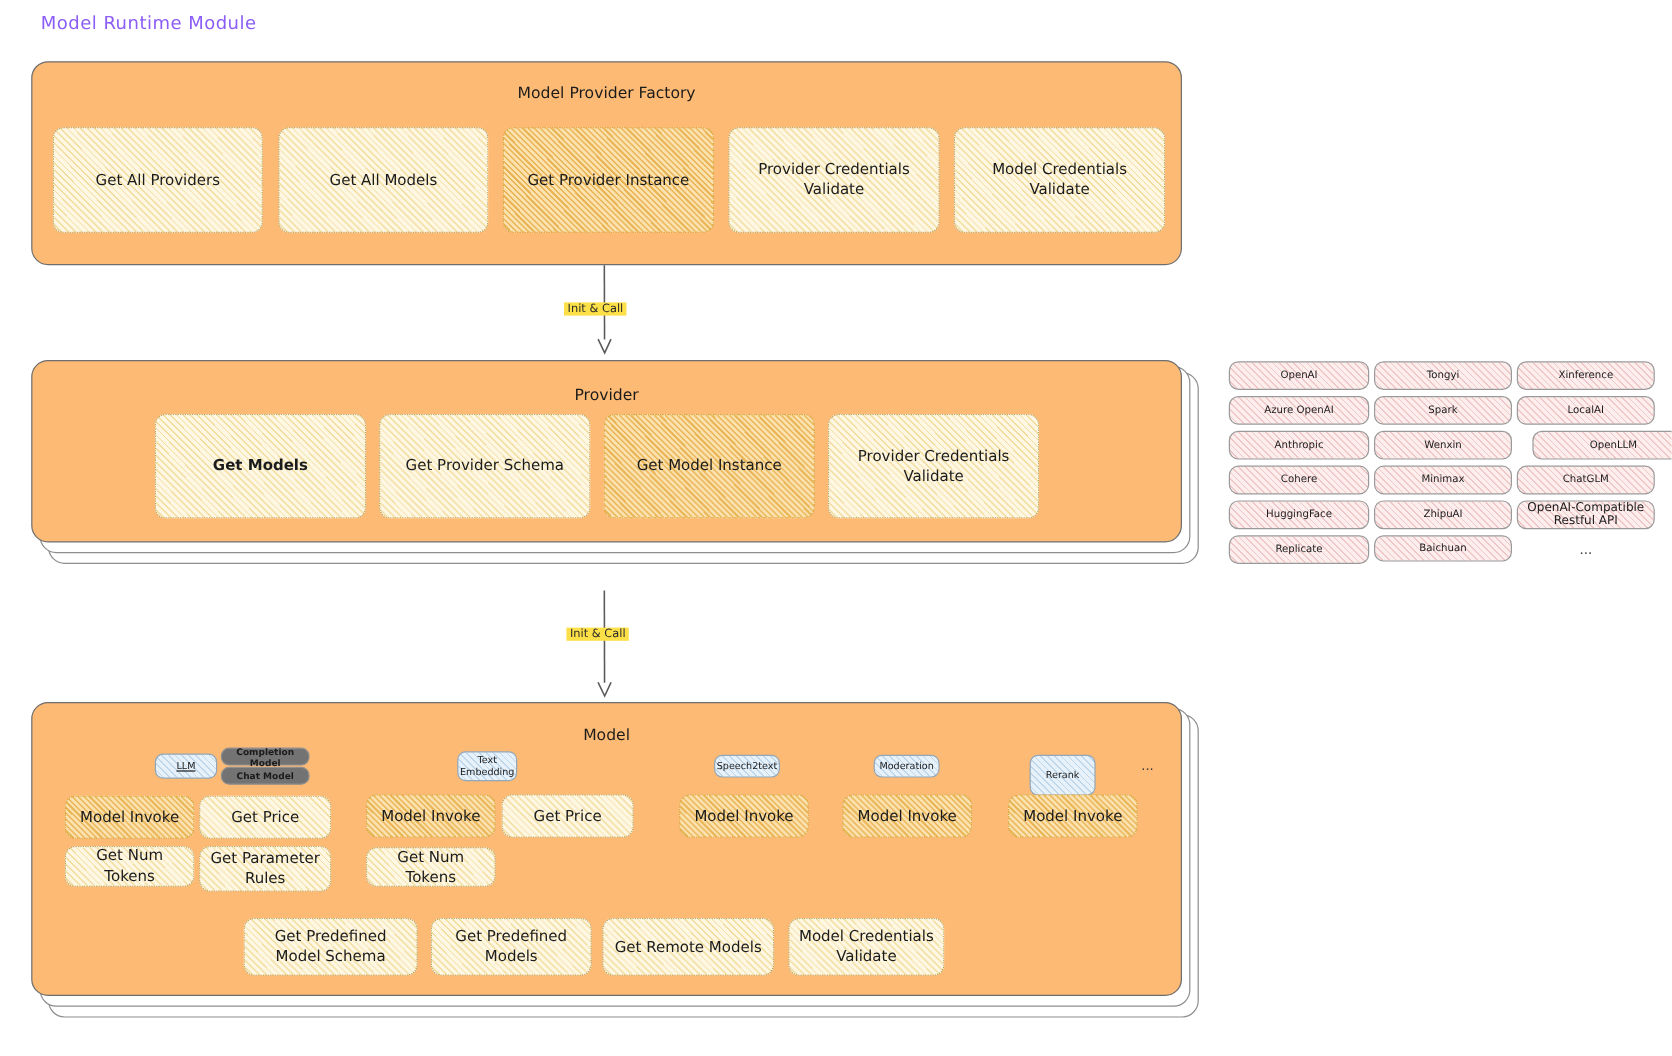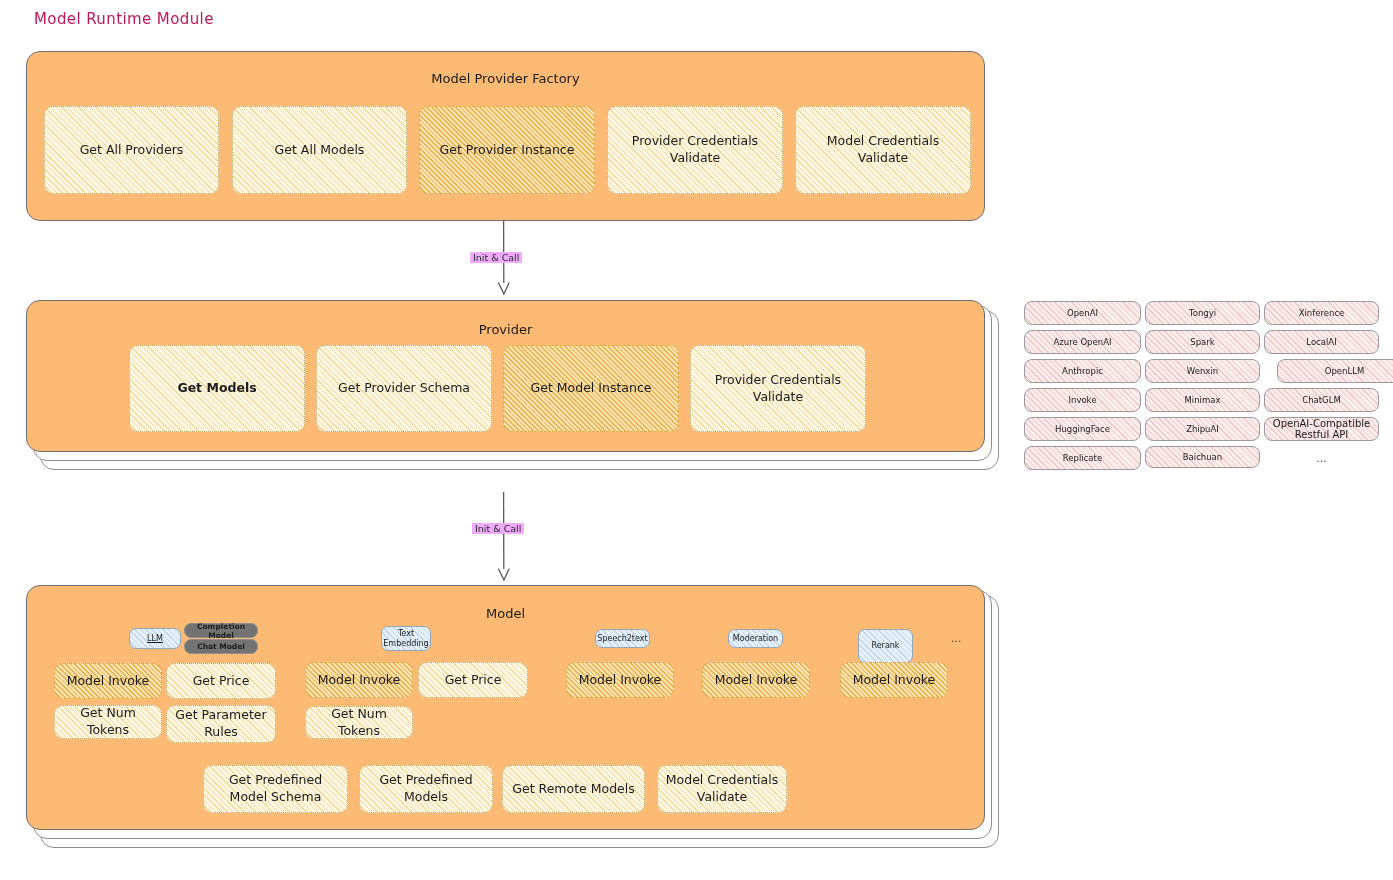--- a/index.html
+++ b/index.html
@@ -15,21 +15,21 @@
   }
 
   .canvas { position: absolute; inset: 0; }
 
   
   .page-title {
     position: absolute;
     left: 34px; top: 10px;
     font-size: 15px;
     letter-spacing: 0.4px;
-    color: #be185d;
+    color: #8b5cf6;
     text-align: right;
   }
 
   
   .container {
     position: absolute;
     background: #fdba74;
     border: 1.3px solid #6e6e6e;
     border-radius: 14px;
   }
@@ -146,21 +146,21 @@
     font-size: 11px;
     color: #3a3a3a;
   }
 
   
   .arrow-svg { position: absolute; overflow: visible; }
   .arrow-label {
     position: absolute;
     font-size: 9.5px;
     color: #2a2a2a;
-    background: #f0abfc;
+    background: #fde047;
     padding: 0 3px;
     white-space: nowrap;
   }
 </style>
 </head>
 <body>
 
 <div class="canvas">
 
   <div class="page-title">Model Runtime Module</div>
@@ -192,21 +192,21 @@
 
   <svg class="arrow-svg" style="left:494px; top:492px;" width="20" height="94" viewBox="0 0 20 94">
     <path d="M9.6 0 L9.8 77" stroke="#5a5a5a" stroke-width="1.3" fill="none"></path>
     <path d="M4.6 77 L9.9 88 L15 77" stroke="#5a5a5a" stroke-width="1.3" fill="none" stroke-linecap="round"></path>
   </svg>
   <div class="arrow-label" style="left:472px; top:523px;">Init &amp; Call</div>
 
   <div class="pchip" style="left:1024px; top:301px; width:117px; height:24px;">OpenAI</div>
   <div class="pchip" style="left:1024px; top:330px; width:117px; height:24px;">Azure OpenAI</div>
   <div class="pchip" style="left:1024px; top:359px; width:117px; height:24px;">Anthropic</div>
-  <div class="pchip" style="left:1024px; top:388px; width:117px; height:24px;">Invoke</div>
+  <div class="pchip" style="left:1024px; top:388px; width:117px; height:24px;">Cohere</div>
   <div class="pchip" style="left:1024px; top:417px; width:117px; height:24px;">HuggingFace</div>
   <div class="pchip" style="left:1024px; top:446px; width:117px; height:24px;">Replicate</div>
 
   <div class="pchip" style="left:1145px; top:301px; width:115px; height:24px;">Tongyi</div>
   <div class="pchip" style="left:1145px; top:330px; width:115px; height:24px;">Spark</div>
   <div class="pchip" style="left:1145px; top:359px; width:115px; height:24px;">Wenxin</div>
   <div class="pchip" style="left:1145px; top:388px; width:115px; height:24px;">Minimax</div>
   <div class="pchip" style="left:1145px; top:417px; width:115px; height:24px;">ZhipuAI</div>
   <div class="pchip" style="left:1145px; top:446px; width:115px; height:22px;">Baichuan</div>
 

